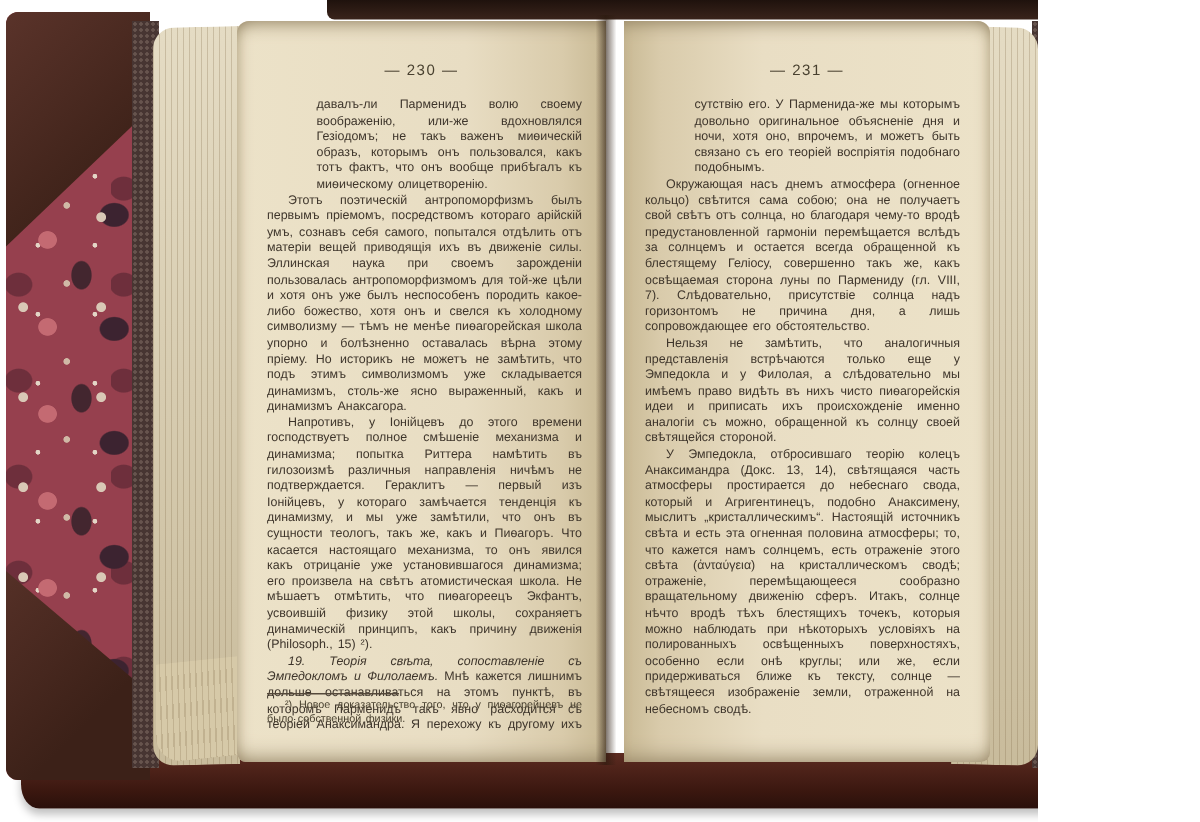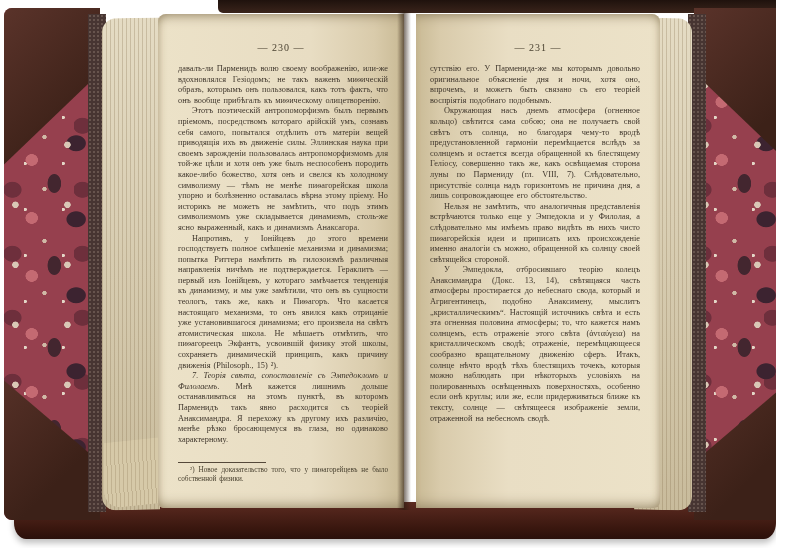--- a/index.html
+++ b/index.html
@@ -1,17 +1,17 @@
 <!DOCTYPE html>
 <html><head>
 <meta charset="utf-8">
 <style>
   html,body{margin:0;padding:0;background:#ffffff;}
-  .photo{position:relative;width:776px;height:548px;background:#ffffff;overflow:hidden;
-         font-family:Liberation Serif, serif;}
+  .photo{position:relative;width:692px;height:548px;background:#ffffff;overflow:hidden;
+         font-family:Liberation Sans, sans-serif;}
 
   
   .top-edge{position:absolute;left:218px;top:0;width:566px;height:13px;
             background:linear-gradient(#1f120d,#3a241b);border-radius:0 0 5px 5px;}
   .bottom-edge{position:absolute;left:14px;top:502px;width:762px;height:37px;
                background:linear-gradient(#5c2b21,#3a170f 70%,#2a100b);
                border-radius:12px/16px;box-shadow:0 4px 6px rgba(0,0,0,.25);}
 
   
   .cover{position:absolute;top:8px;height:512px;width:96px;overflow:hidden;}
@@ -65,21 +65,21 @@
 
   
   .pagenum{margin:0;padding-top:28px;text-align:center;font-size:10px;
            letter-spacing:1px;color:#48402f;}
   .textcol{position:absolute;top:0;bottom:18px;overflow:hidden;}
   .page.left  .textcol{left:20px;right:16px;}
   .page.right .textcol{left:14px;right:20px;}
   .textcol p{margin:0;padding:0;text-align:justify;font-size:8.3px;line-height:10.6px;
              color:#3e352b;text-indent:14px;word-spacing:1px;}
   .textcol p.noindent{text-indent:0;}
-  .textcol .body-start{margin-top:12px;}
+  .textcol .body-start{margin-top:12px;margin-left:33px;}
   .sec-head{font-style:italic;}
   .footnote-block{position:absolute;left:20px;right:16px;bottom:24px;}
   .footnote-rule{width:88px;height:0;border-top:1px solid #55493a;margin-bottom:3px;}
   .footnote{margin:0;font-size:7.2px;line-height:8.8px;text-align:justify;
             text-indent:12px;color:#48402f;word-spacing:1px;}
 </style>
 </head>
 <body>
 
 <div class="photo">
@@ -103,21 +103,21 @@
   </div>
   <div class="board right"></div>
   <div class="stack right"></div>
 
   <div class="page left">
     <p class="pagenum">— 230 —</p>
     <div class="textcol" style="top:38px;">
       <p class="noindent body-start">давалъ-ли Парменидъ волю своему воображенію, или-же вдохновлялся Гезіодомъ; не такъ важенъ миѳическій образъ, которымъ онъ пользовался, какъ тотъ фактъ, что онъ вообще прибѣгалъ къ миѳическому олицетворенію.</p>
       <p>Этотъ поэтическій антропоморфизмъ былъ первымъ пріемомъ, посредствомъ котораго арійскій умъ, сознавъ себя самого, попытался отдѣлить отъ матеріи вещей приводящія ихъ въ движеніе силы. Эллинская наука при своемъ зарожденіи пользовалась антропоморфизмомъ для той-же цѣли и хотя онъ уже былъ неспособенъ породить какое-либо божество, хотя онъ и свелся къ холодному символизму — тѣмъ не менѣе пиѳагорейская школа упорно и болѣзненно оставалась вѣрна этому пріему. Но историкъ не можетъ не замѣтить, что подъ этимъ символизмомъ уже складывается динамизмъ, столь-же ясно выраженный, какъ и динамизмъ Анаксагора.</p>
       <p>Напротивъ, у Іонійцевъ до этого времени господствуетъ полное смѣшеніе механизма и динамизма; попытка Риттера намѣтить въ гилозоизмѣ различныя направленія ничѣмъ не подтверждается. Гераклитъ — первый изъ Іонійцевъ, у котораго замѣчается тенденція къ динамизму, и мы уже замѣтили, что онъ въ сущности теологъ, такъ же, какъ и Пиѳагоръ. Что касается настоящаго механизма, то онъ явился какъ отрицаніе уже установившагося динамизма; его произвела на свѣтъ атомистическая школа. Не мѣшаетъ отмѣтить, что пиѳагореецъ Экфантъ, усвоившій физику этой школы, сохраняетъ динамическій принципъ, какъ причину движенія (Philosoph., 15) ²).</p>
-      <p><span class="sec-head">7. Теорія свѣта, сопоставленіе съ Эмпедокломъ и Филолаемъ.</span><span> Мнѣ кажется лишнимъ дольше останавливаться на этомъ пунктѣ, въ которомъ Парменидъ такъ явно расходится съ теоріей Анаксимандра. Я перехожу къ другому ихъ различію, менѣе рѣзко бросающемуся въ глаза, но одинаково характерному.</span></p>
+      <p><span class="sec-head">19. Теорія свѣта, сопоставленіе съ Эмпедокломъ и Филолаемъ.</span><span> Мнѣ кажется лишнимъ дольше останавливаться на этомъ пунктѣ, въ которомъ Парменидъ такъ явно расходится съ теоріей Анаксимандра. Я перехожу къ другому ихъ различію, менѣе рѣзко бросающемуся въ глаза, но одинаково характерному.</span></p>
 
     </div>
     <div class="footnote-block">
       <div class="footnote-rule"></div>
       <p class="footnote">²) Новое доказательство того, что у пиѳагорейцевъ не было собственной физики.</p>
     </div>
   </div>
 
   <div class="page right">
     <p class="pagenum">— 231 —</p>

